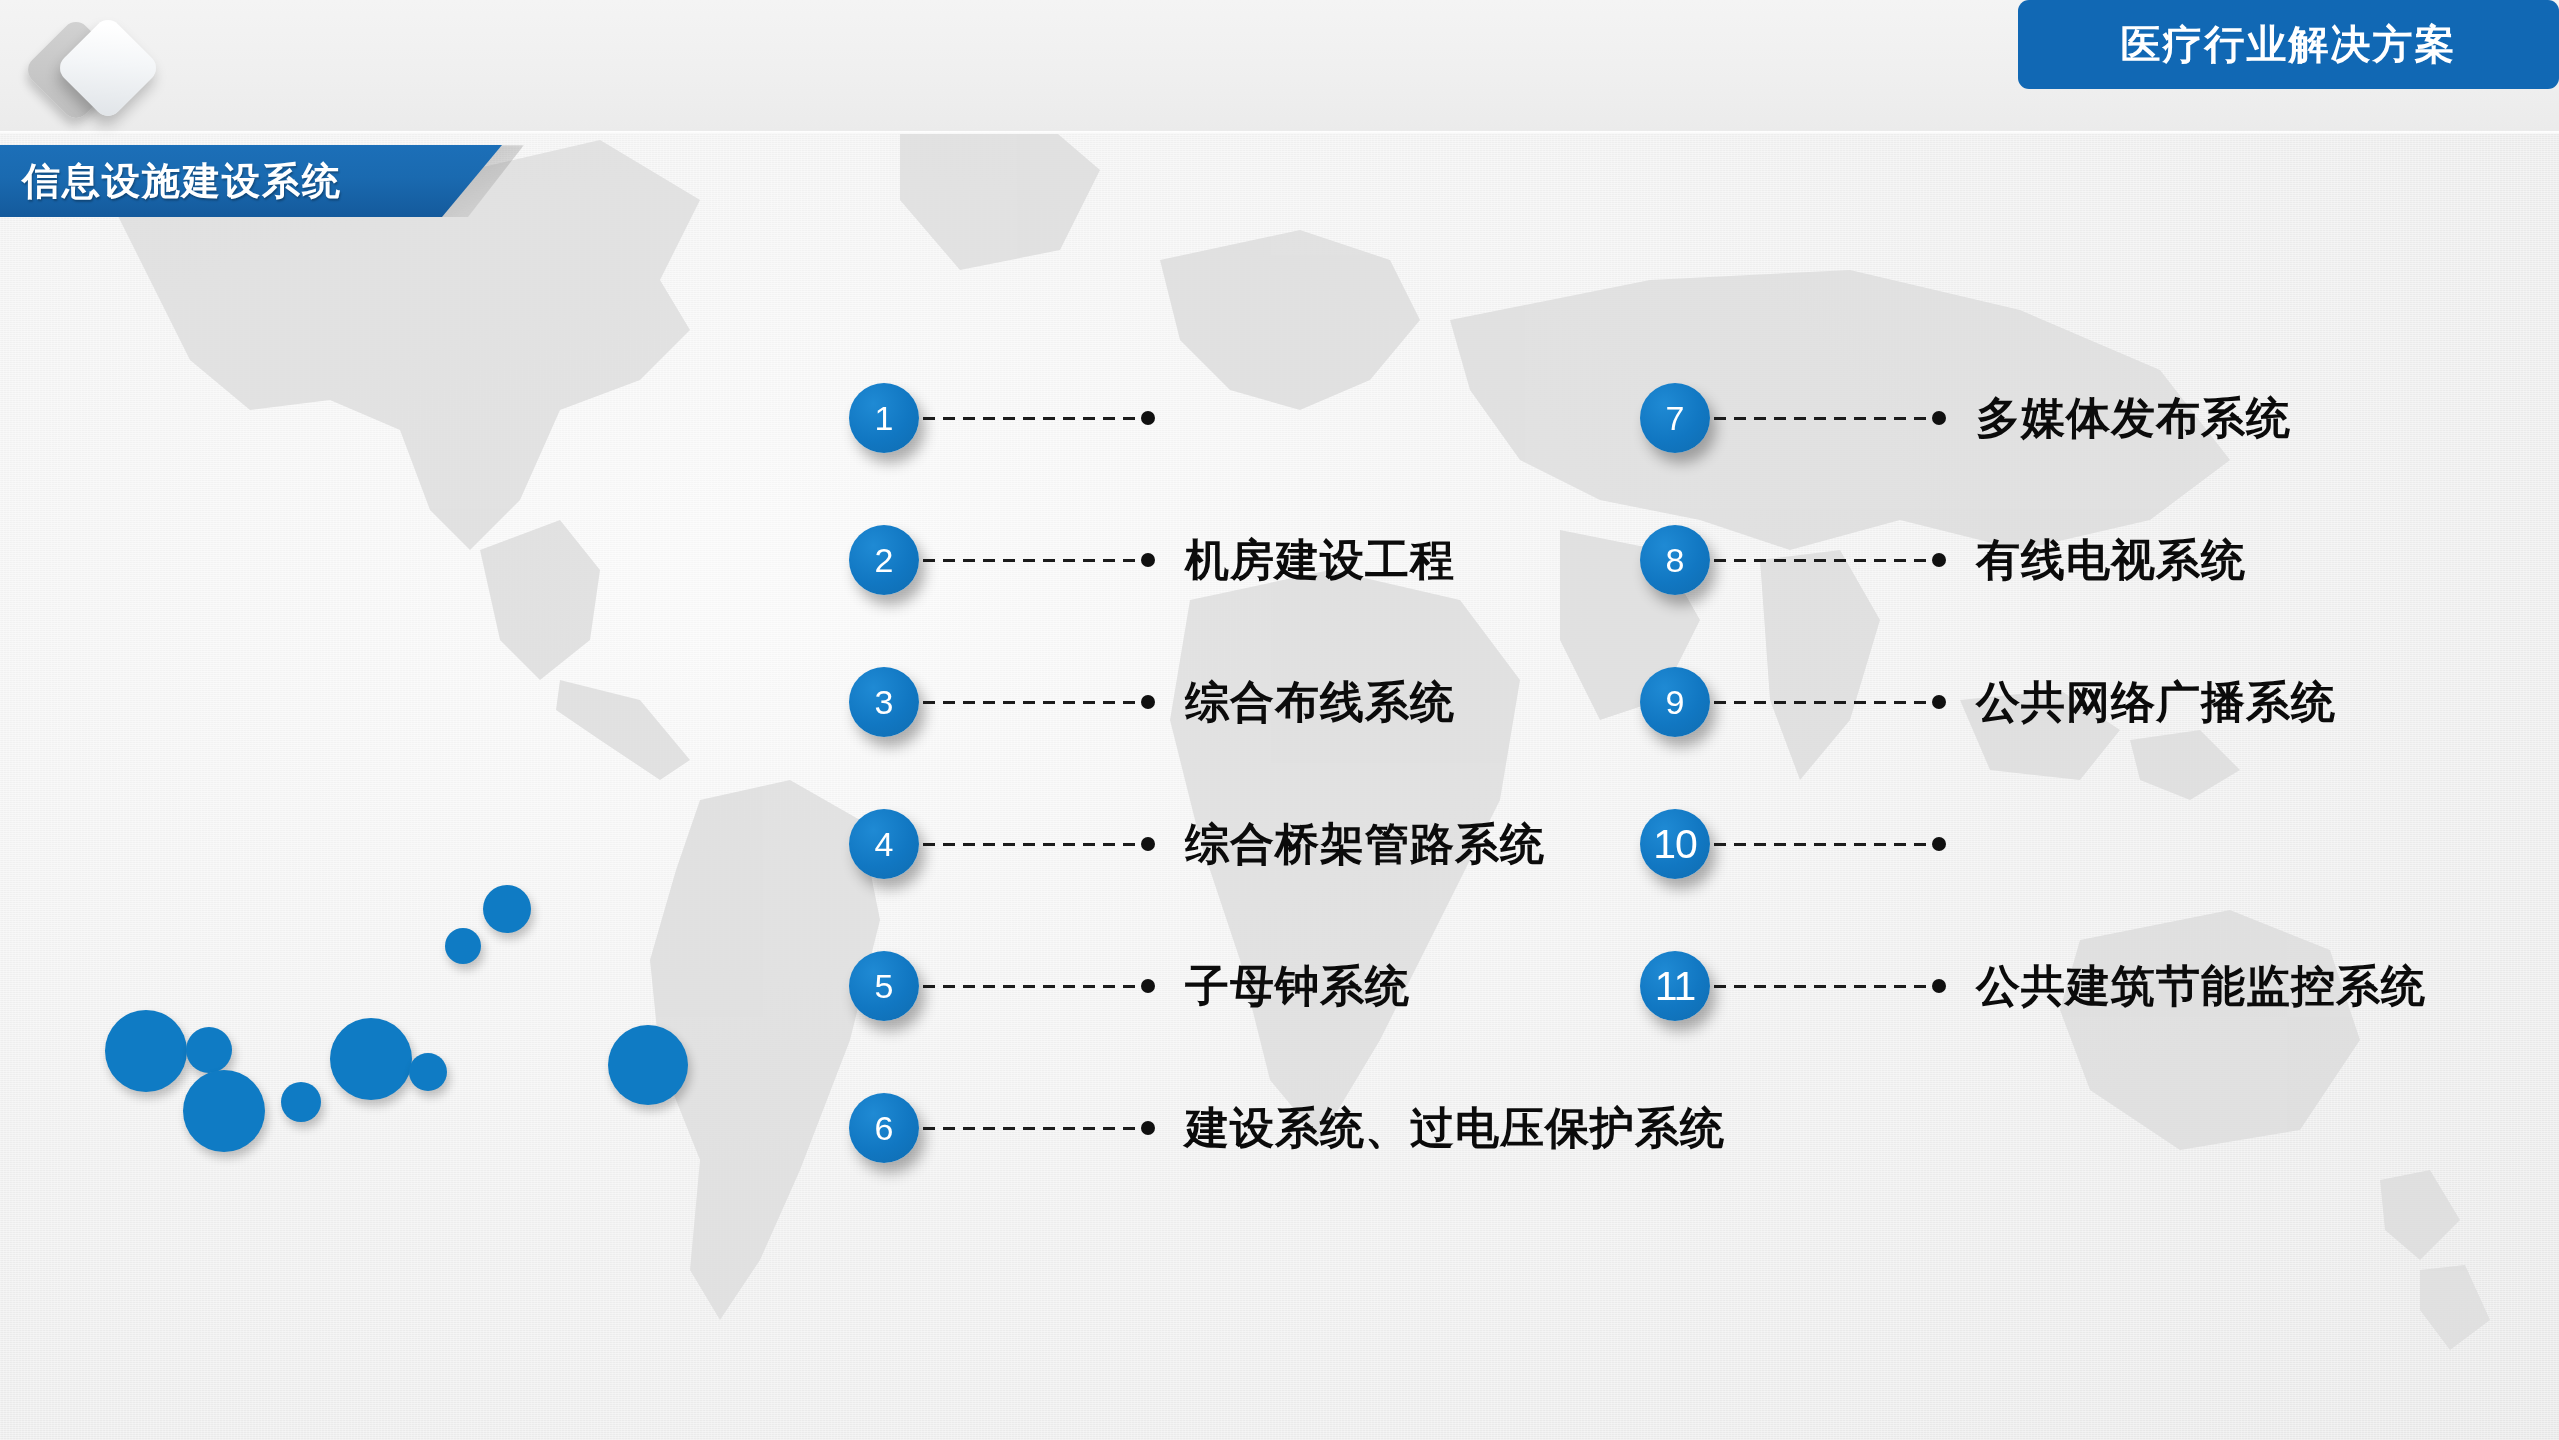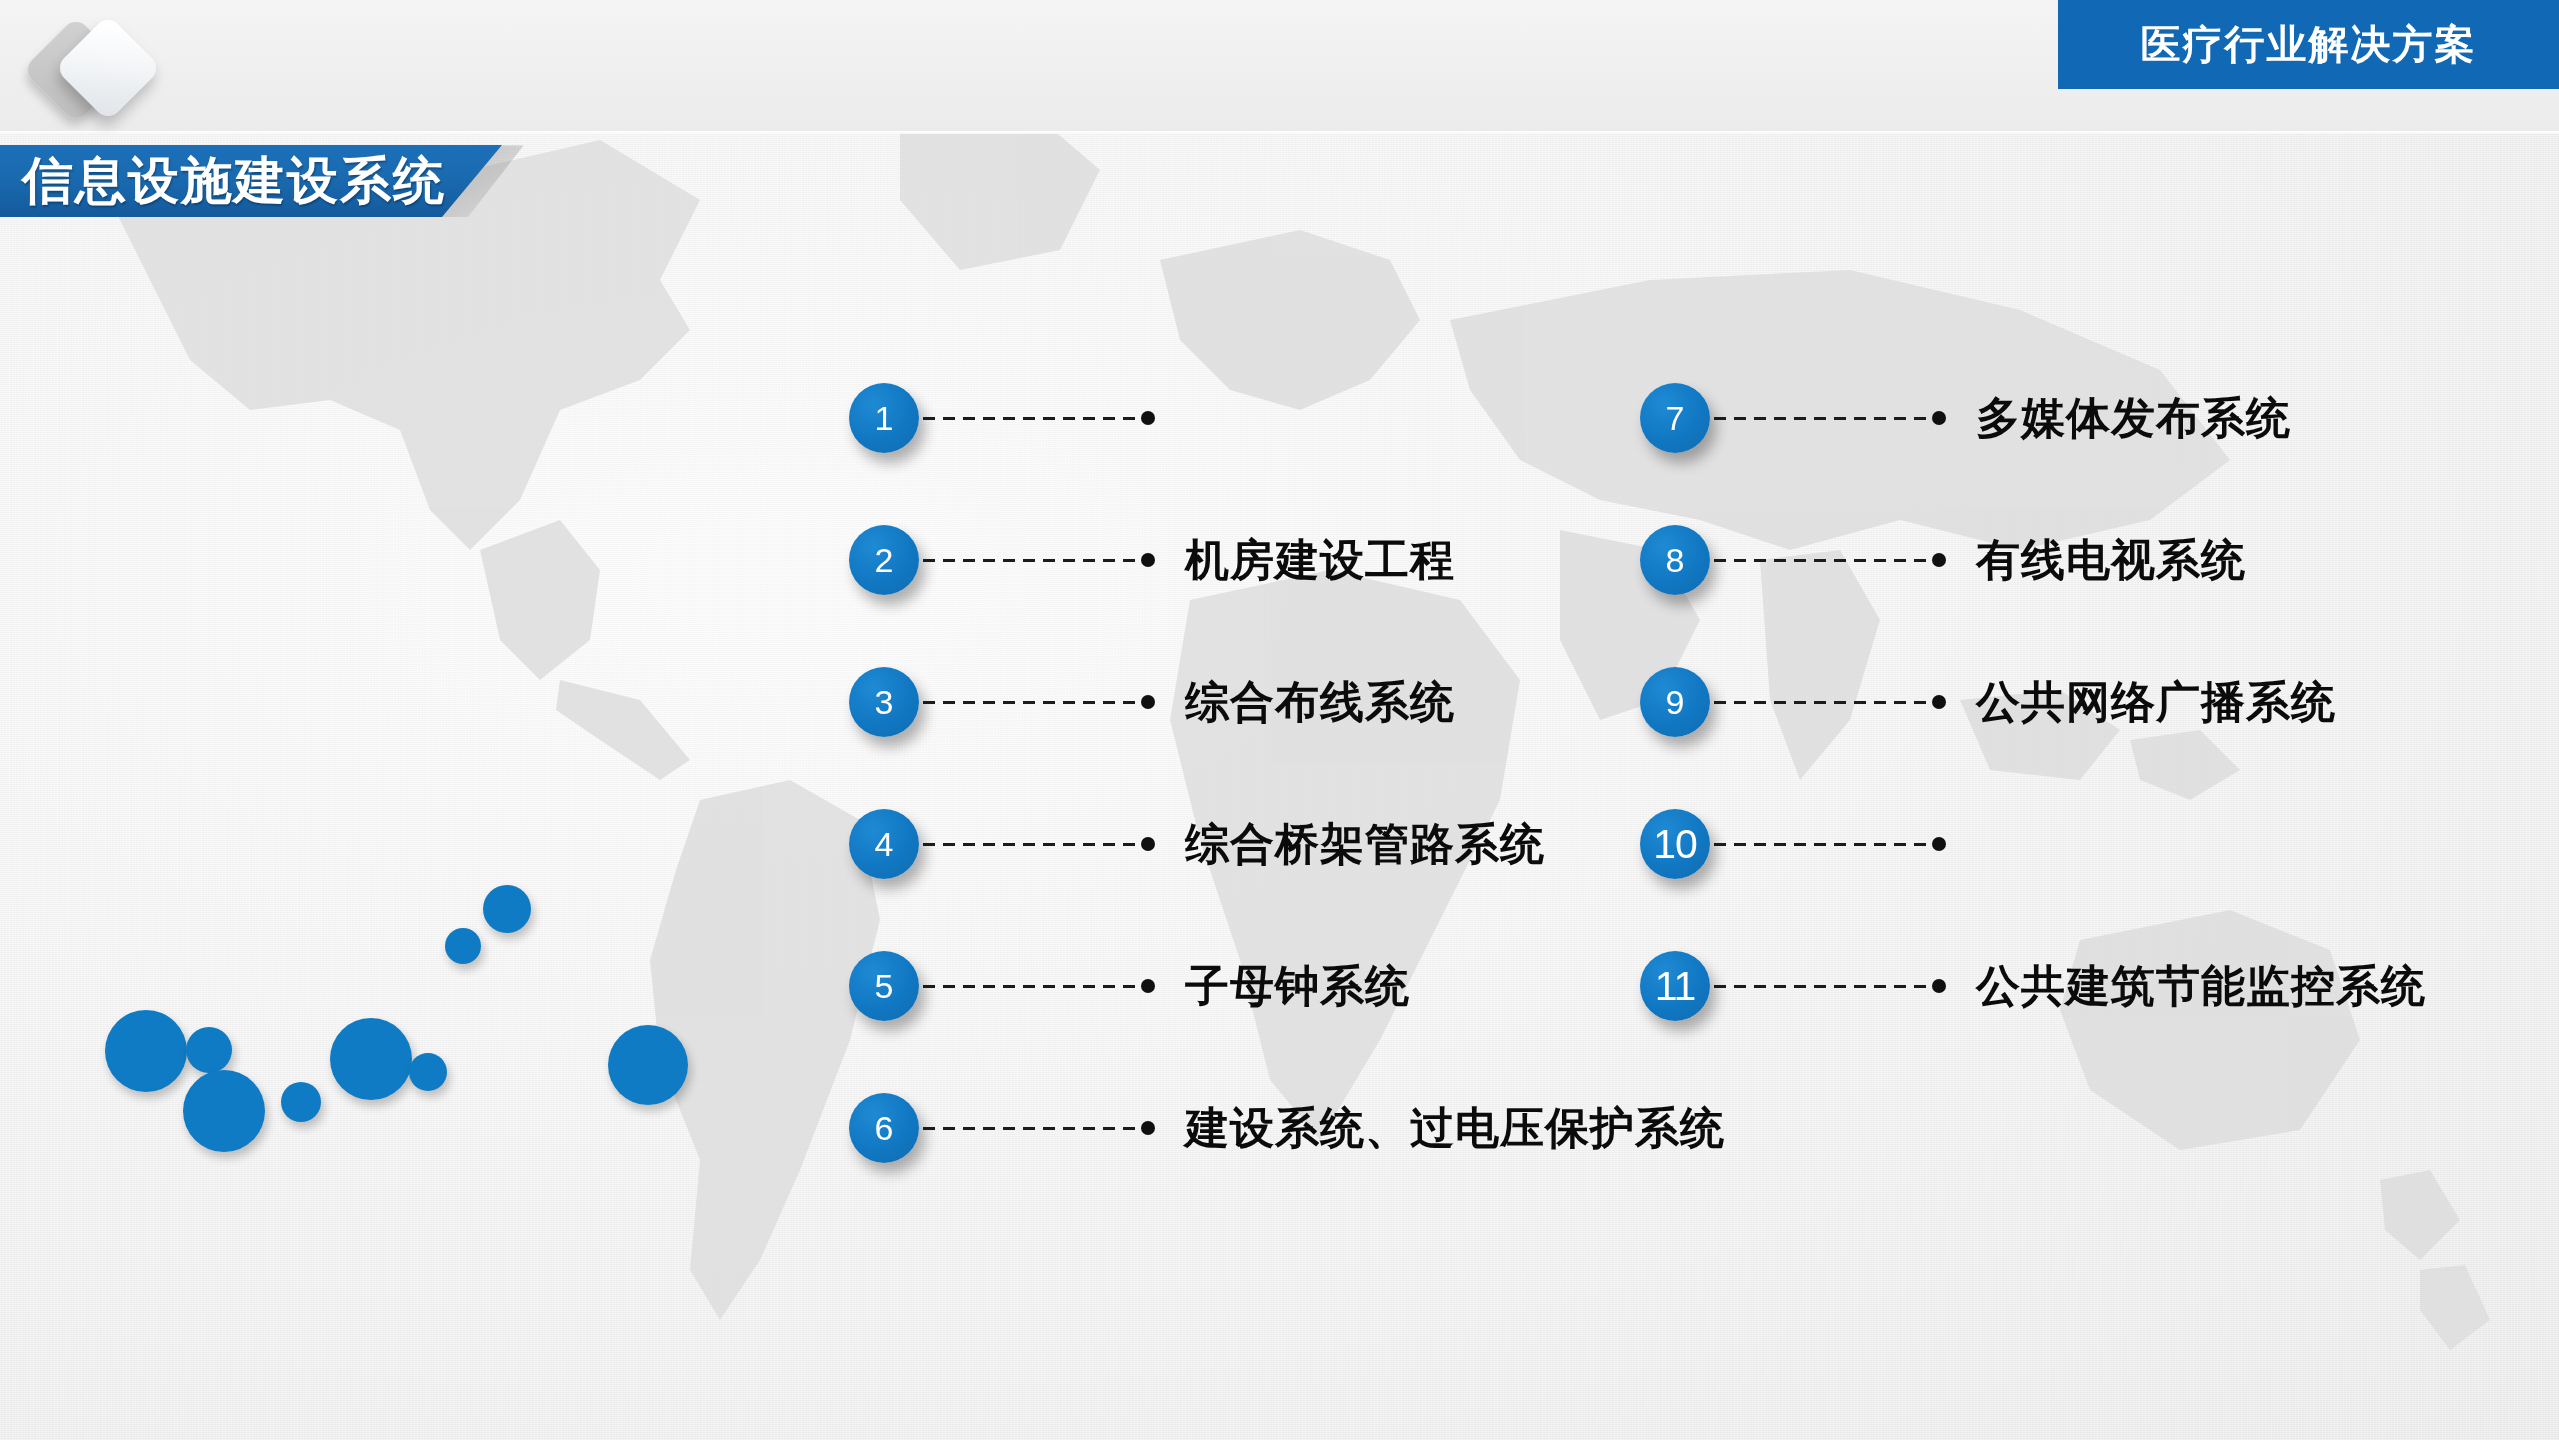--- a/index.html
+++ b/index.html
@@ -30,37 +30,37 @@
   .logo{position:absolute;left:26px;top:12px;width:130px;height:118px;}
   .logo .dm{position:absolute;width:76px;height:76px;border-radius:14px;
             transform:rotate(45deg);}
   .logo .dm-back{left:12px;top:20px;background:linear-gradient(135deg,#d2d2d2,#bdbdbd);
             box-shadow:4px 6px 10px rgba(0,0,0,.18);}
   .logo .dm-front{left:44px;top:18px;
             background:linear-gradient(140deg,#ffffff 10%,#f4f6f8 45%,#dfe3e7 100%);
             box-shadow:5px 8px 14px rgba(0,0,0,.22);}
 
   
-  .header-banner{position:absolute;right:0;top:0;width:501px;height:89px;
-      background:#1168b4;display:flex;align-items:center;justify-content:center;}
+  .header-banner{position:absolute;right:0;top:0;width:541px;height:89px;
+      background:#1168b4;display:flex;align-items:center;justify-content:center;border-radius:11px;}
   .header-banner .txt{color:#fff;font-size:40px;font-weight:700;letter-spacing:2px;
       font-family:"DejaVu Sans","Liberation Sans",sans-serif;white-space:nowrap;}
 
   
   .title-tab{position:absolute;left:0;top:145px;height:72px;width:502px;}
   .title-tab .shape{position:absolute;inset:0;
       background:linear-gradient(180deg,#1c6fb8 0%,#1a6ab0 45%,#145a9c 100%);
       clip-path:polygon(0 0, 502px 0, 442px 72px, 0 72px);
       box-shadow:0 3px 6px rgba(0,0,0,.18);}
   .title-tab .tail{position:absolute;left:432px;top:0;width:92px;height:86px;
       background:linear-gradient(150deg,rgba(120,120,120,.45),rgba(160,160,160,.05));
       clip-path:polygon(56px 0, 92px 0, 36px 72px, 0 72px);
       filter:blur(1px);}
   .title-tab .label{position:absolute;left:22px;top:50%;transform:translateY(-50%);
-      color:#fff;font-size:51px;font-weight:700;letter-spacing:2px;
+      color:#fff;font-size:38px;font-weight:700;letter-spacing:2px;
       font-family:Liberation Serif, serif;white-space:nowrap;
       text-shadow:1px 2px 2px rgba(0,0,0,.28);}
 
   
   .hub{position:absolute;left:152px;top:508px;width:566px;height:566px;border-radius:50%;
       background:
         linear-gradient(135deg,#ffffff 0%,#fdfdfd 35%,#f0f0f0 70%,#e4e4e4 100%);
       box-shadow:
         0 26px 46px rgba(0,0,0,.24),
         inset 0 0 0 12px rgba(255,255,255,.95),

